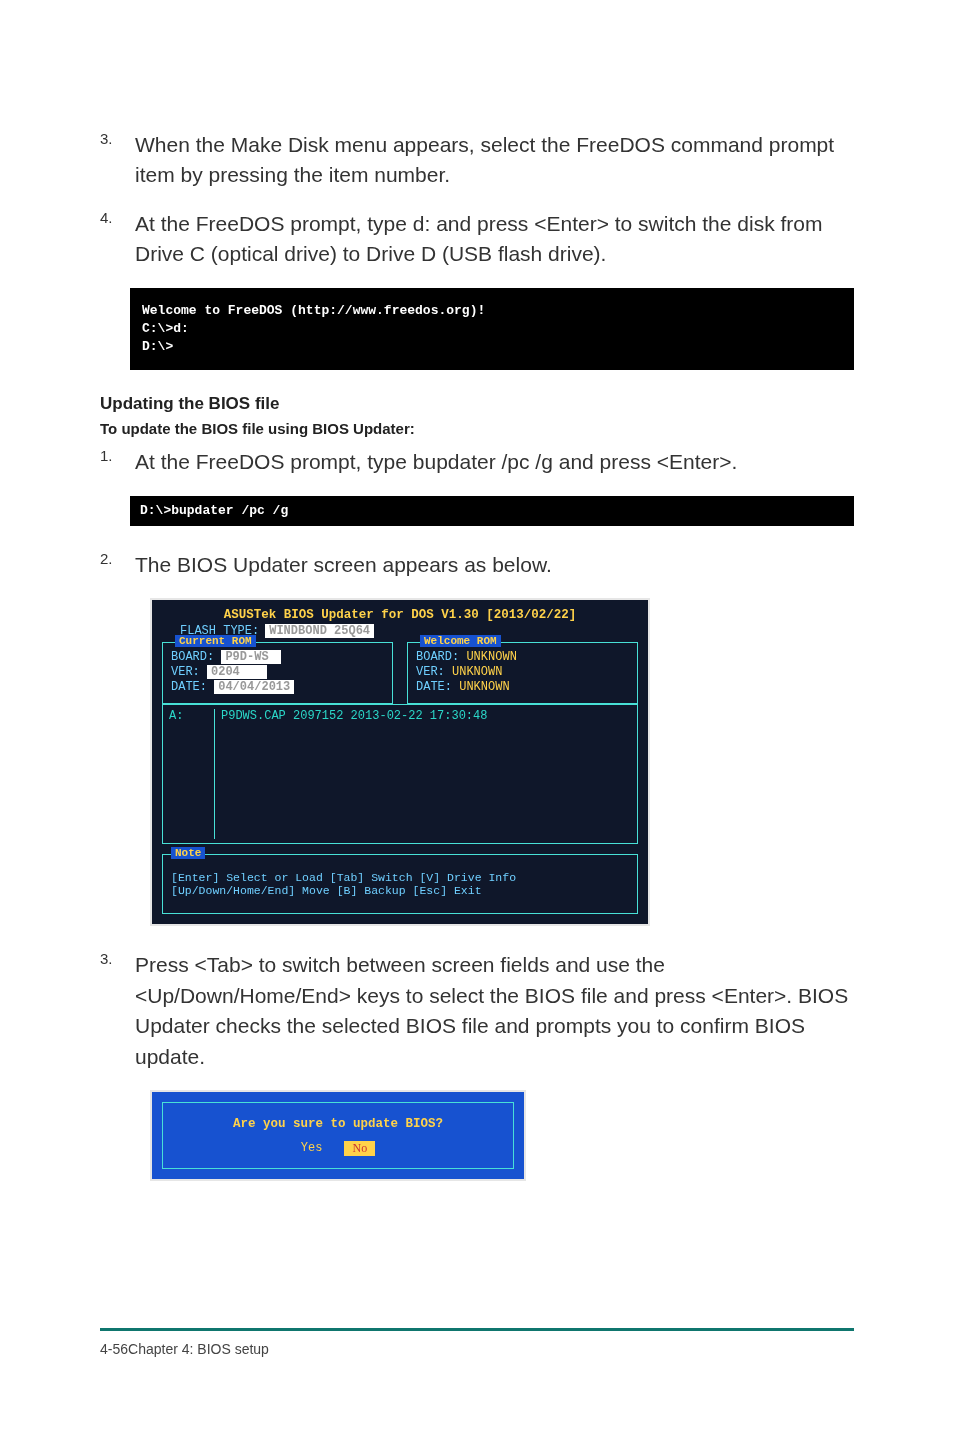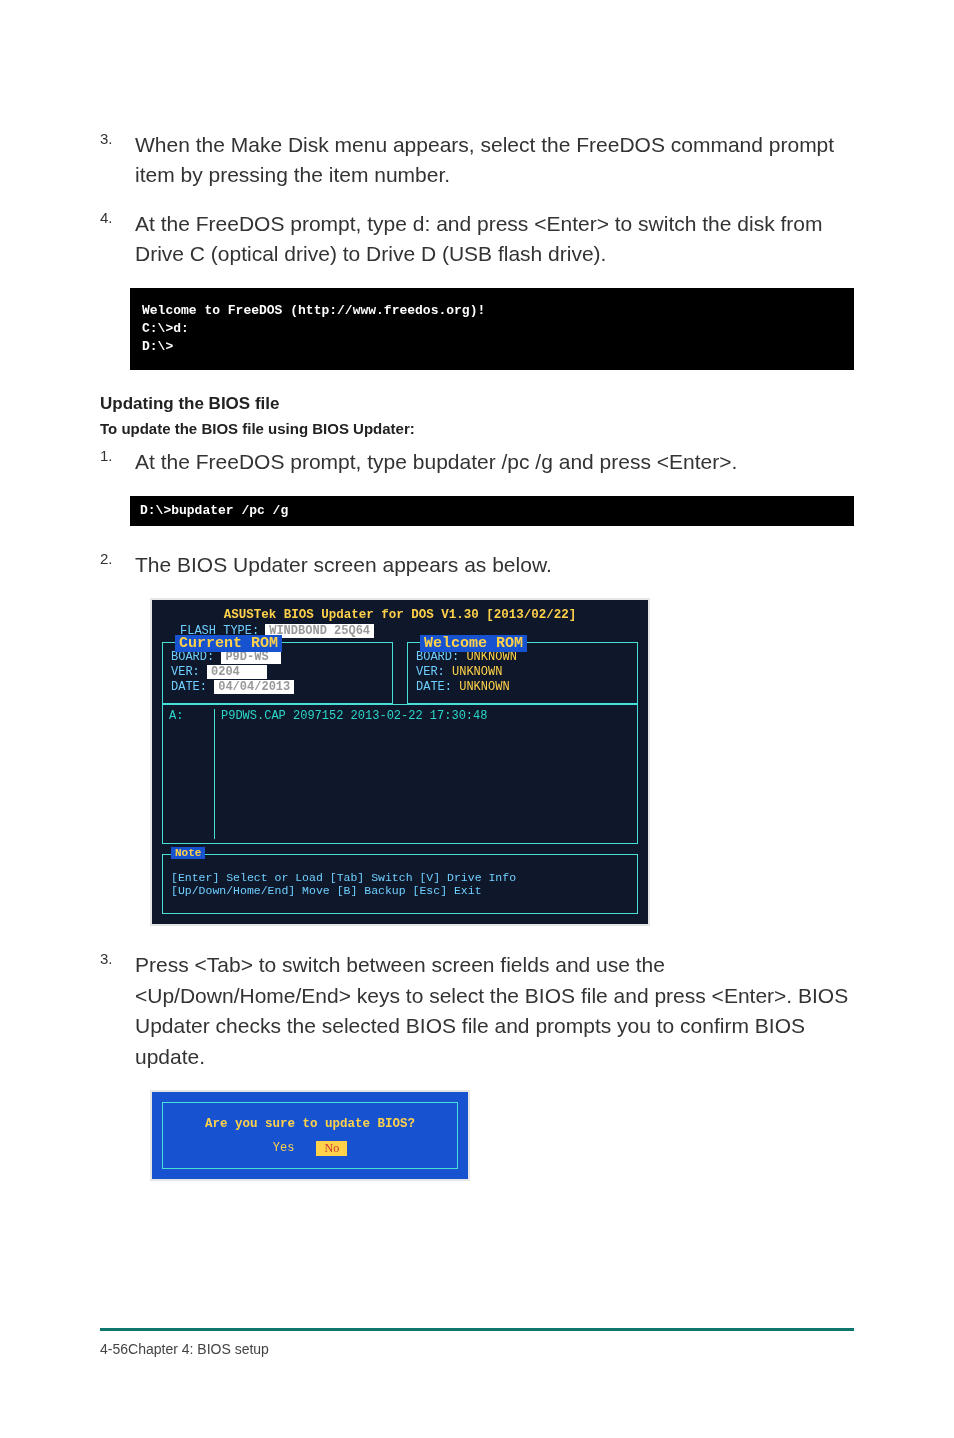--- a/index.html
+++ b/index.html
@@ -14,32 +14,32 @@
   p.subhead { font-size: 15px; font-weight: bold; color: #222; margin-bottom: 10px; }
 
   
   .bios-box { width: 500px; margin: 4px 0 24px 50px; background: #0f172a; border: 2px solid #e6e6e6; color: #cde; font-family: "Courier New", monospace; font-size: 12px; padding: 8px 10px 10px 10px; }
   .bios-title { color: #ffd24a; text-align: center; font-weight: bold; font-size: 12.5px; margin-bottom: 2px; }
   .bios-row { display: flex; align-items: center; gap: 6px; margin: 2px 18px; }
   .bios-label { color: #6fcfff; }
   .bios-white { background: #fff; color: #999; padding: 0 4px; display: inline-block; min-width: 60px; font-weight: bold; }
   .rom-boxes { display: flex; gap: 14px; margin-top: 4px; }
   .rom-box { border: 1px solid #48e0d6; flex: 1; position: relative; padding: 6px 8px 8px 8px; }
-  .rom-legend { position: absolute; top: -8px; left: 12px; background: #1752d0; padding: 0 4px; color: #ffd24a; font-weight: bold; font-size: 15px; }
+  .rom-legend { position: absolute; top: -8px; left: 12px; background: #1752d0; padding: 0 4px; color: #ffd24a; font-weight: bold; font-size: 11px; }
   .rom-line { color: #6fcfff; margin: 1px 0; }
   .path-row { margin-top: 6px; }
   .bios-filebox { border: 1px solid #48e0d6; margin-top: 0; height: 140px; padding: 4px 6px; display: flex; gap: 6px; }
   .bios-drive { width: 46px; color: #2bd7c8; border-right: 1px solid #48e0d6; padding-right: 4px; }
   .bios-files { flex: 1; color: #2bd7c8; }
   .note-box { border: 1px solid #48e0d6; margin-top: 10px; position: relative; padding: 16px 8px; }
   .note-legend { position: absolute; top: -8px; left: 8px; background: #1752d0; padding: 0 4px; color: #ffd24a; font-weight: bold; font-size: 11px; }
   .note-line { color: #6fcfff; font-size: 11.5px; }
 
   
-  .confirm-outer { width: 320px; margin: 18px 0 30px 50px; background: #1752d0; border: 2px solid #e6e6e6; padding: 10px; font-family: "Courier New", monospace; }
+  .confirm-outer { width: 376px; margin: 18px 0 30px 50px; background: #1752d0; border: 2px solid #e6e6e6; padding: 10px; font-family: "Courier New", monospace; }
   .confirm-inner { border: 1px solid #48e0d6; padding: 14px 10px 12px 10px; text-align: center; }
   .confirm-q { color: #ffd24a; font-weight: bold; font-size: 12.5px; margin-bottom: 10px; }
   .confirm-btns { display: flex; justify-content: center; gap: 22px; font-size: 12px; }
   .btn-yes { color: #ffd24a; }
   .btn-no { background: #ffd24a; color: #c33; padding: 0 8px; font-family: Liberation Serif, serif; }
 
   
   .footer { border-top: 3px solid #0f766e; margin: 0 100px; padding-top: 10px; display: flex; font-size: 14px; color: #444; }
 
   .yellow { color: #ffd24a; }

